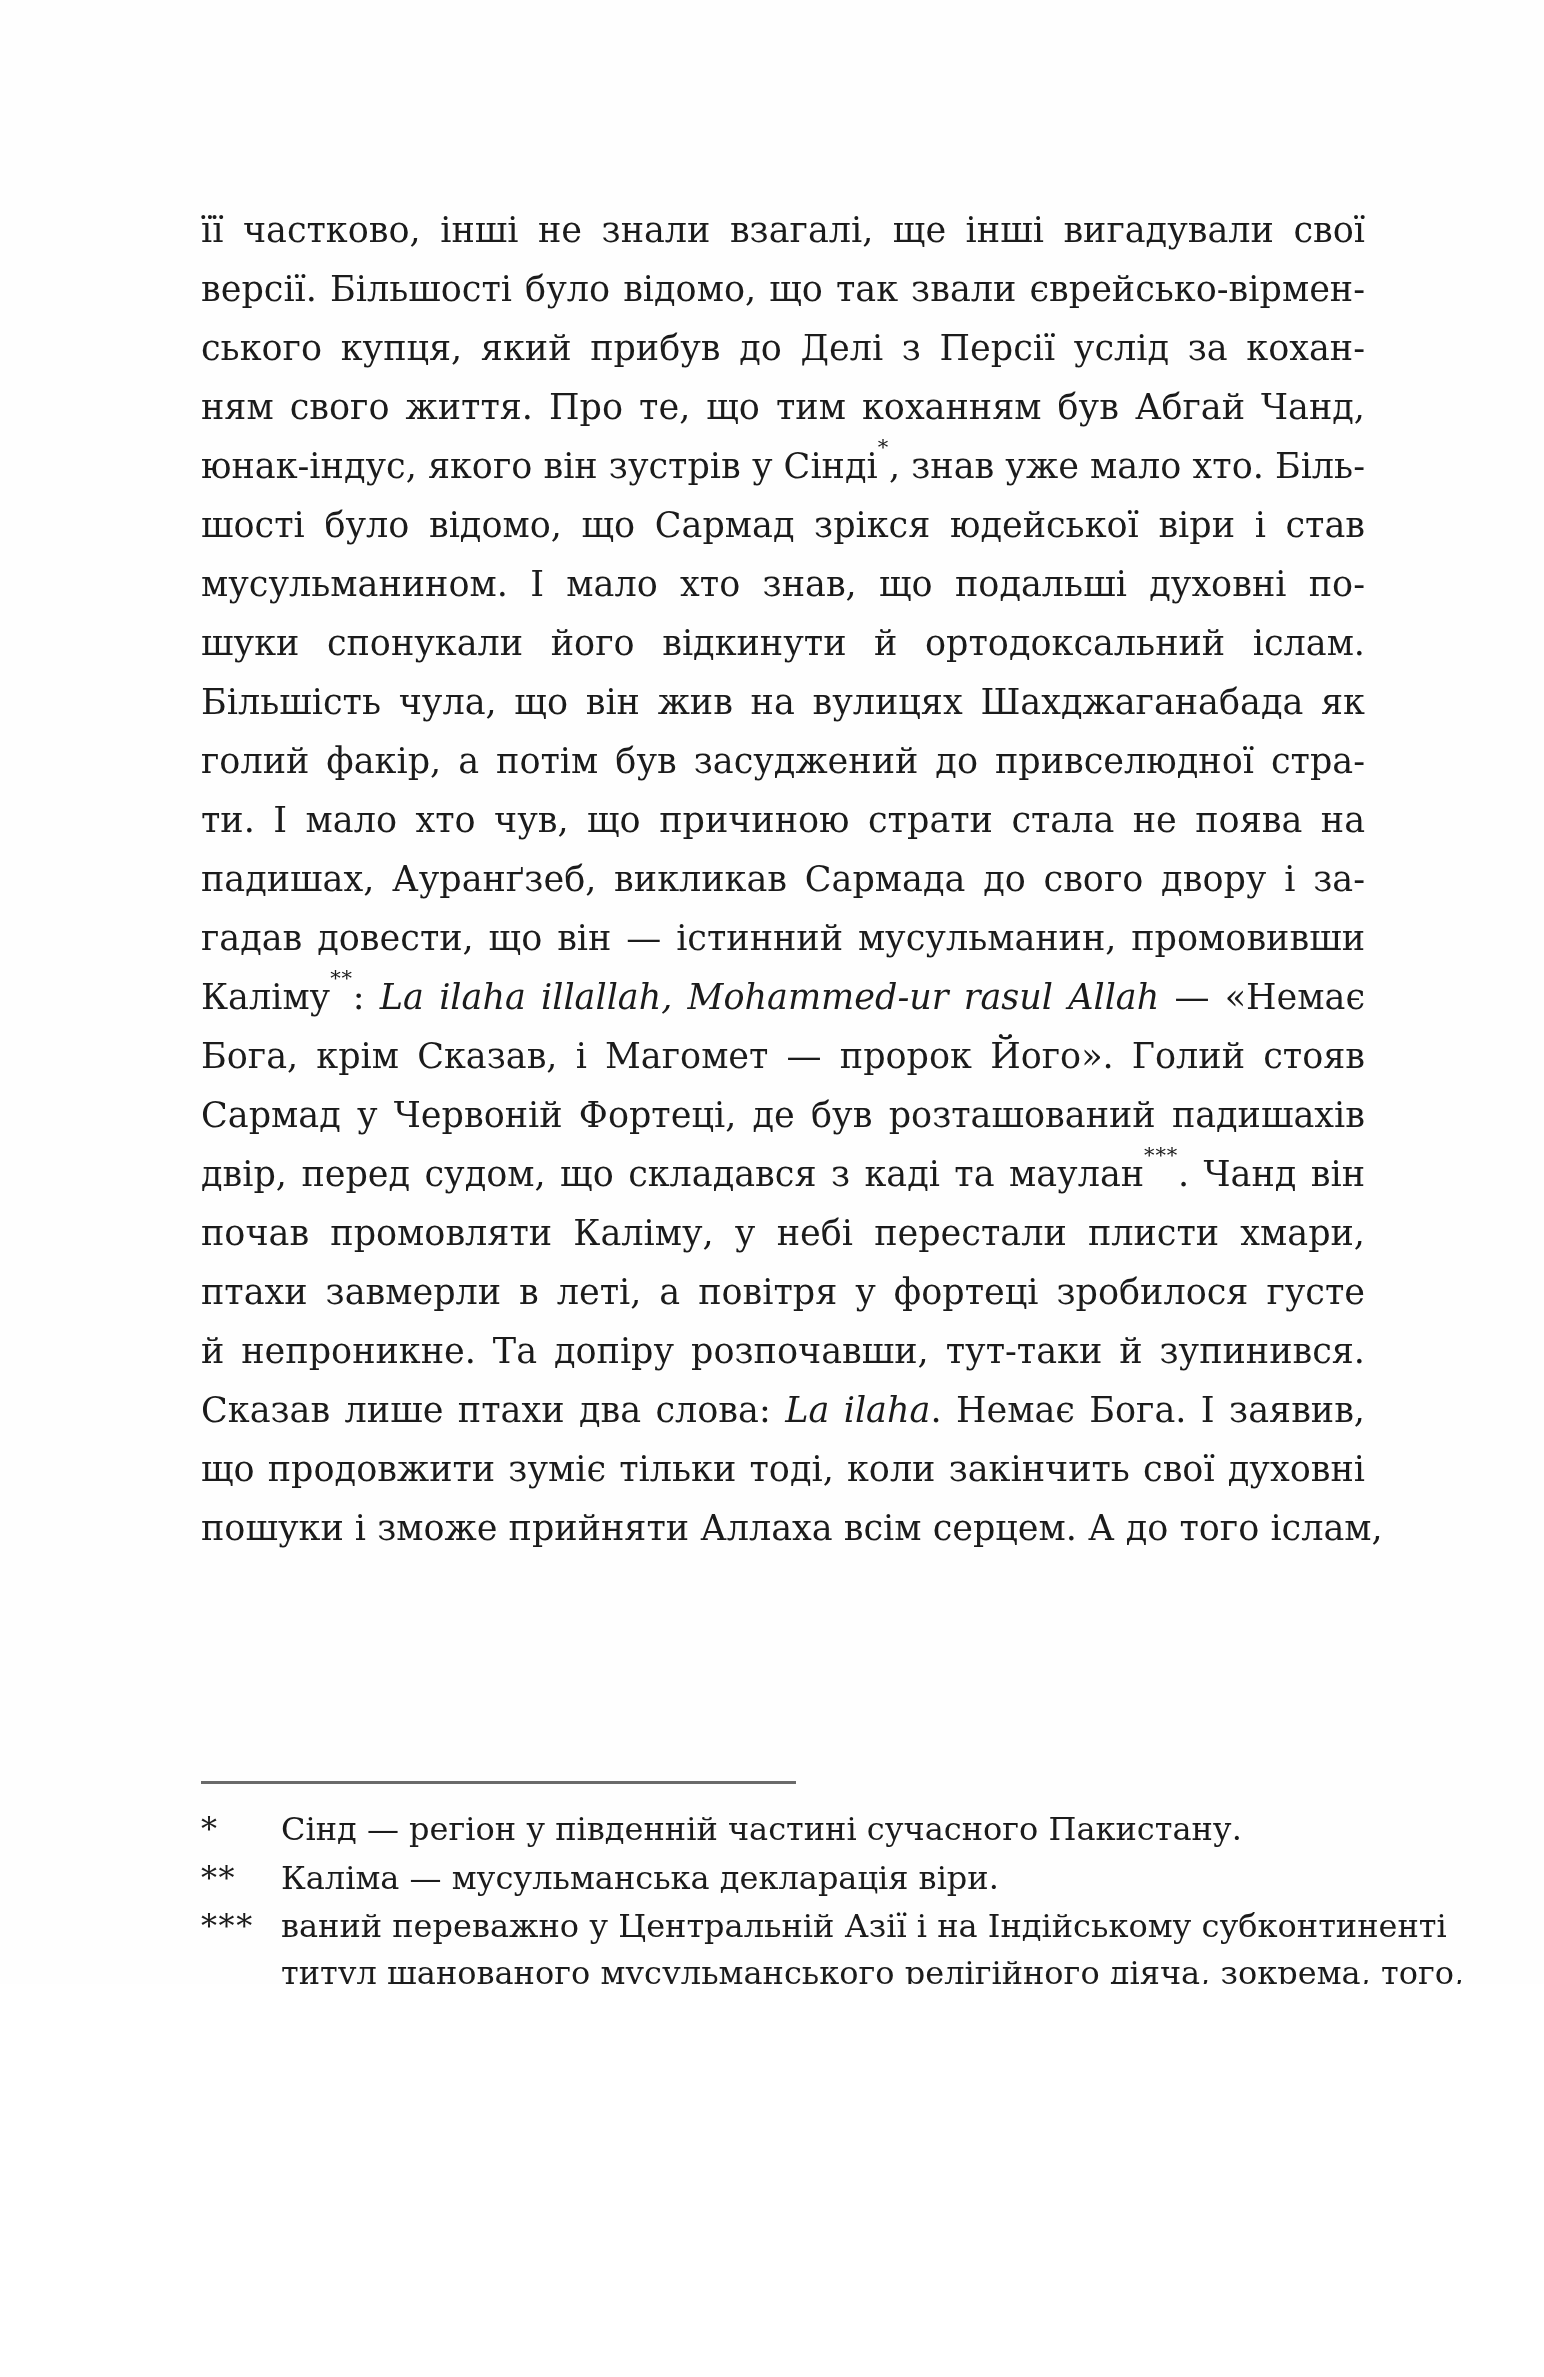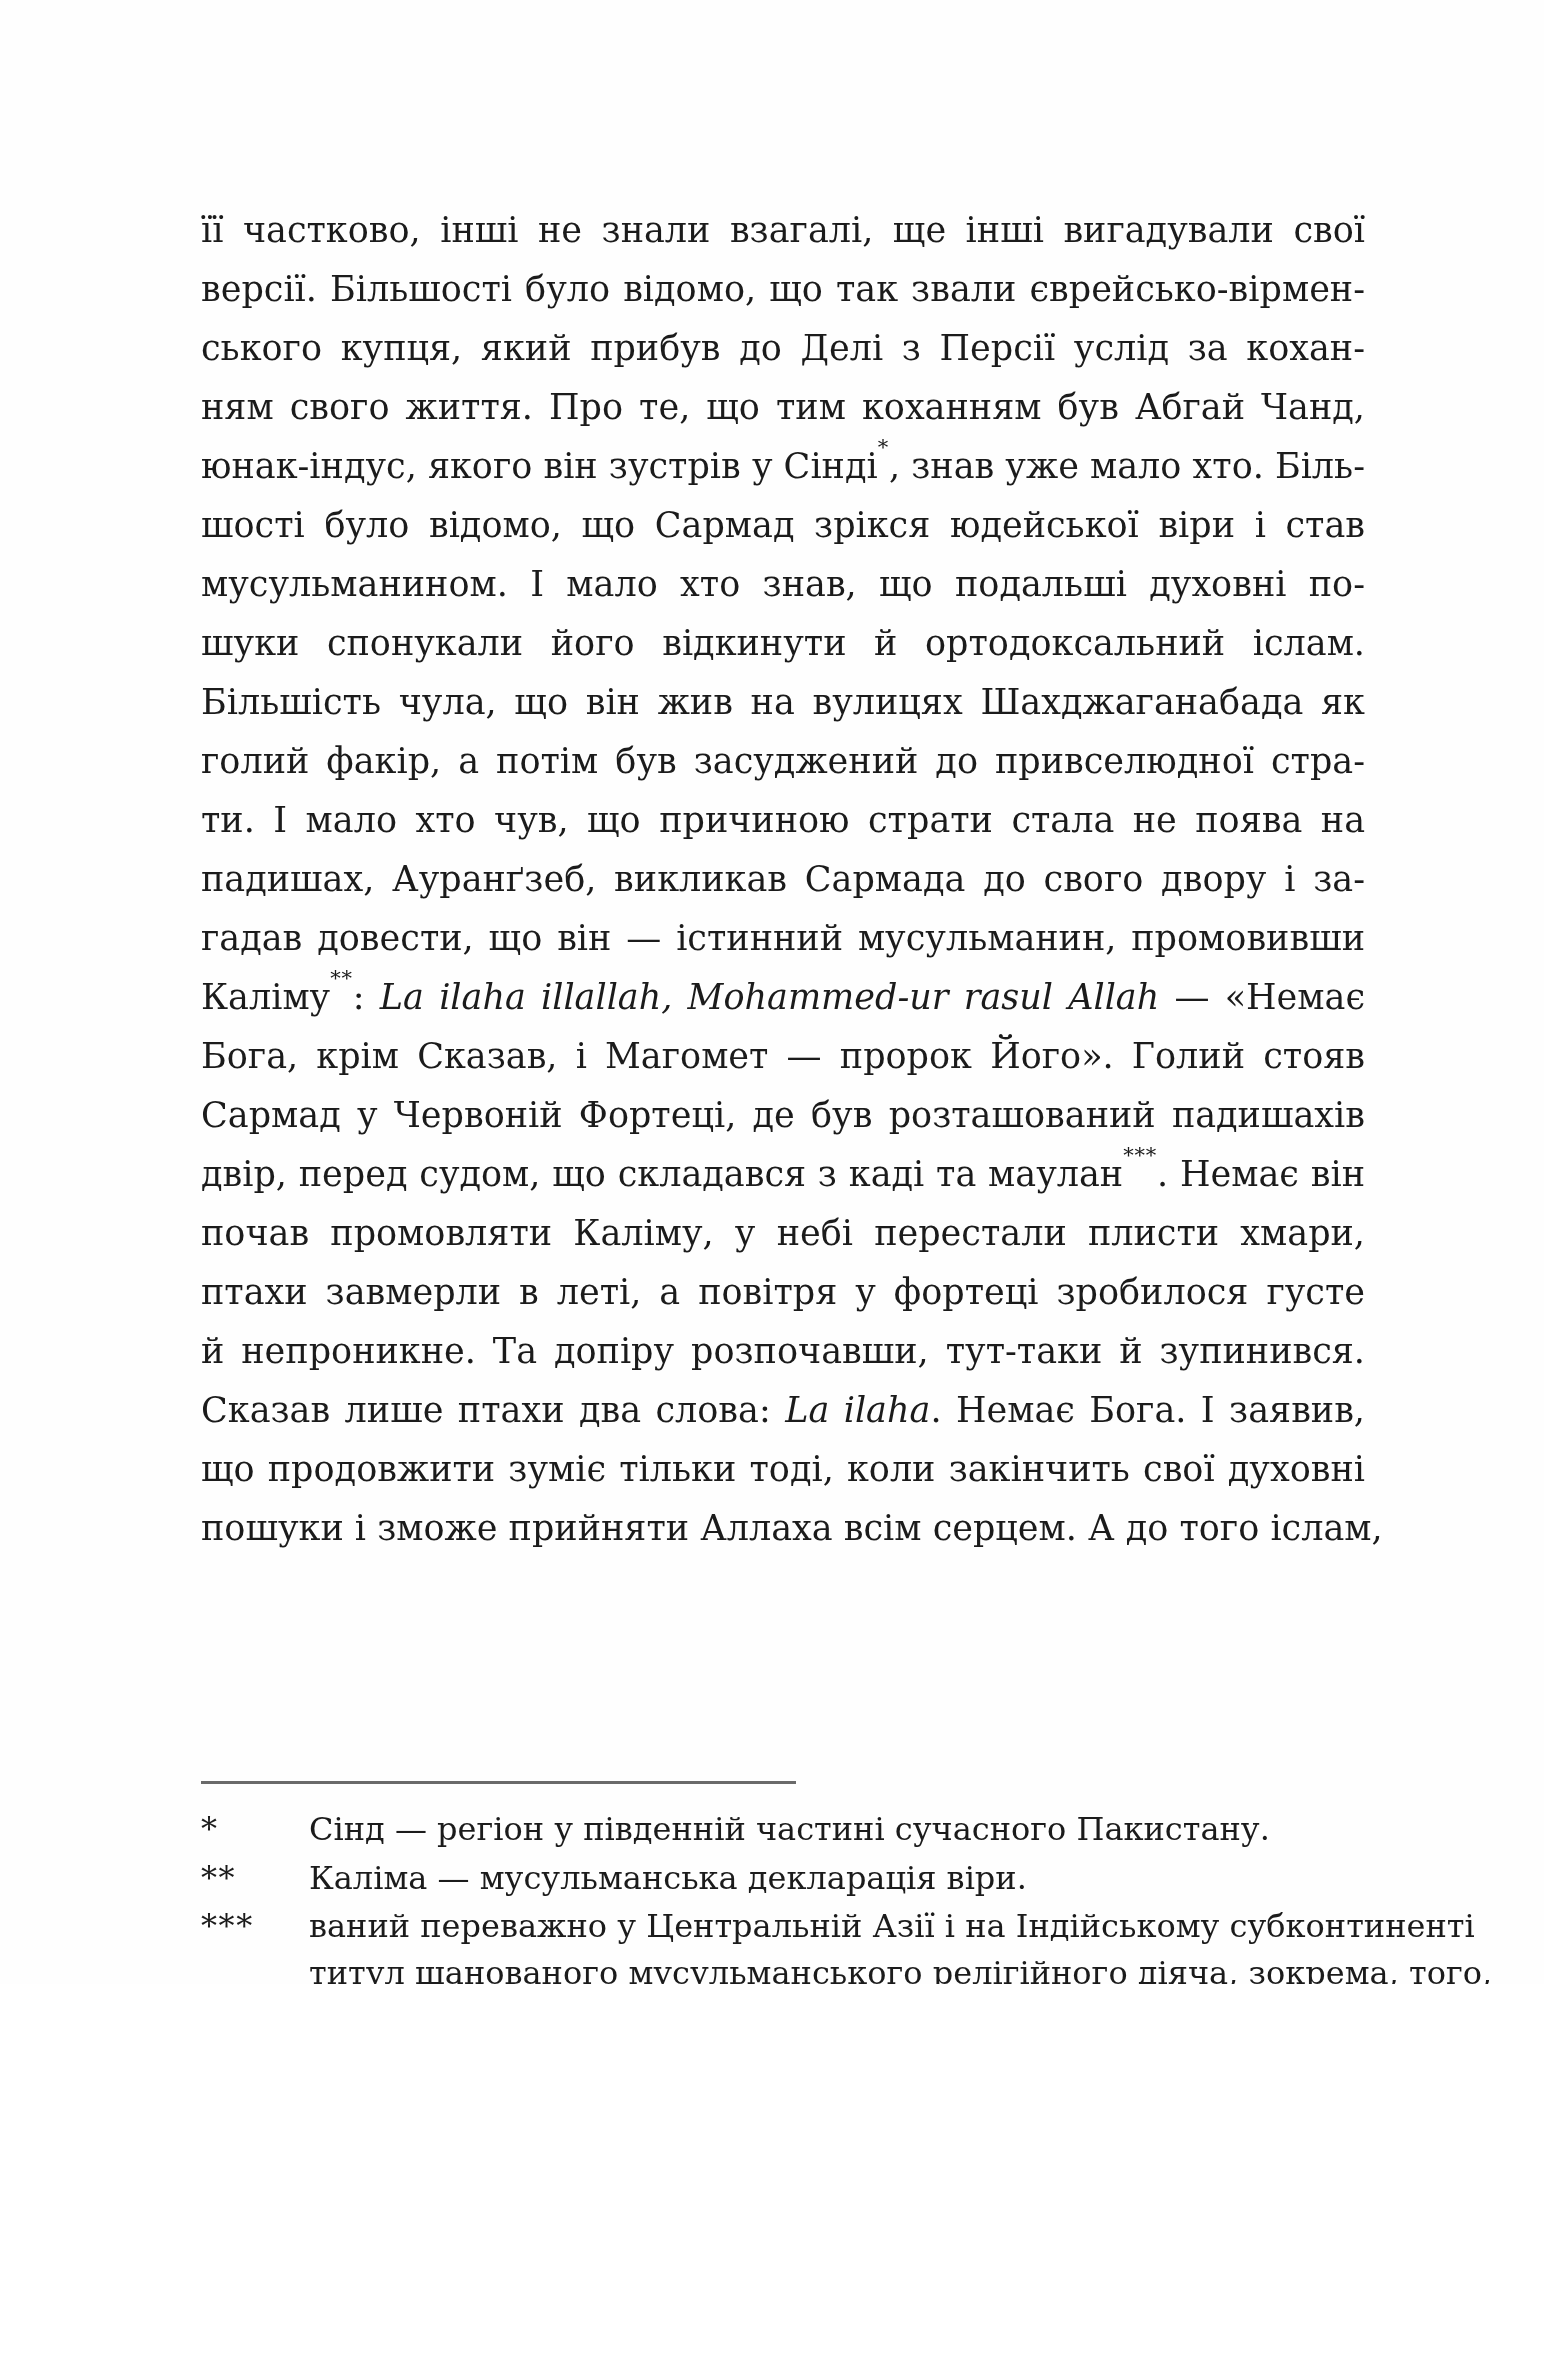--- a/index.html
+++ b/index.html
@@ -56,21 +56,20 @@
     line-height: 47px;
     letter-spacing: 1.6px;
   }
   .fn-lines { margin-left: 80px; }
   .fn-line {
     line-height: 47px;
     text-align: justify;
     text-align-last: justify;
     text-justify: inter-word;
     white-space: nowrap;
-    margin-left: 28px;
   }
   .fn-line.last { text-align-last: left; }
   .page-number {
     position: absolute;
     left: 201px; top: 2190px;
     width: 1164px;
     text-align: center;
     font-family: "DejaVu Sans", sans-serif;
     font-size: 24px;
     line-height: 42px;
@@ -92,21 +91,21 @@
       <div class="line"><span>мусульманином. І мало хто знав, що подальші духовні по-</span></div>
       <div class="line"><span>шуки спонукали його відкинути й ортодоксальний іслам.</span></div>
       <div class="line"><span>Більшість чула, що він жив на вулицях Шахджаганабада як</span></div>
       <div class="line"><span>голий факір, а потім був засуджений до привселюдної стра-</span></div>
       <div class="line"><span>ти. І мало хто чув, що причиною страти стала не поява на</span></div>
       <div class="line"><span>падишах, Ауранґзеб, викликав Сармада до свого двору і за-</span></div>
       <div class="line"><span>гадав довести, що він — істинний мусульманин, промовивши</span></div>
       <div class="line"><span>Каліму</span><sup class="fnref">**</sup><span>: </span><span class="it">La ilaha illallah, Mohammed-ur rasul Allah</span><span> — «Немає</span></div>
       <div class="line"><span>Бога, крім Сказав, і Магомет — пророк Його». Голий стояв</span></div>
       <div class="line"><span>Сармад у Червоній Фортеці, де був розташований падишахів</span></div>
-      <div class="line"><span>двір, перед судом, що складався з каді та маулан</span><sup class="fnref">***</sup><span>. Немає він</span></div>
+      <div class="line"><span>двір, перед судом, що складався з каді та маулан</span><sup class="fnref">***</sup><span>. Чанд він</span></div>
       <div class="line"><span>почав промовляти Каліму, у небі перестали плисти хмари,</span></div>
       <div class="line"><span>птахи завмерли в леті, а повітря у фортеці зробилося густе</span></div>
       <div class="line"><span>й непроникне. Та допіру розпочавши, тут-таки й зупинився.</span></div>
       <div class="line"><span>Сказав лише птахи два слова: </span><span class="it">La ilaha</span><span>. Немає Бога. І заявив,</span></div>
       <div class="line"><span>що продовжити зуміє тільки тоді, коли закінчить свої духовні</span></div>
       <div class="line"><span>пошуки і зможе прийняти Аллаха всім серцем. А до того іслам,</span></div>
     </div>
 
   <div class="fn-separator"></div>
 

